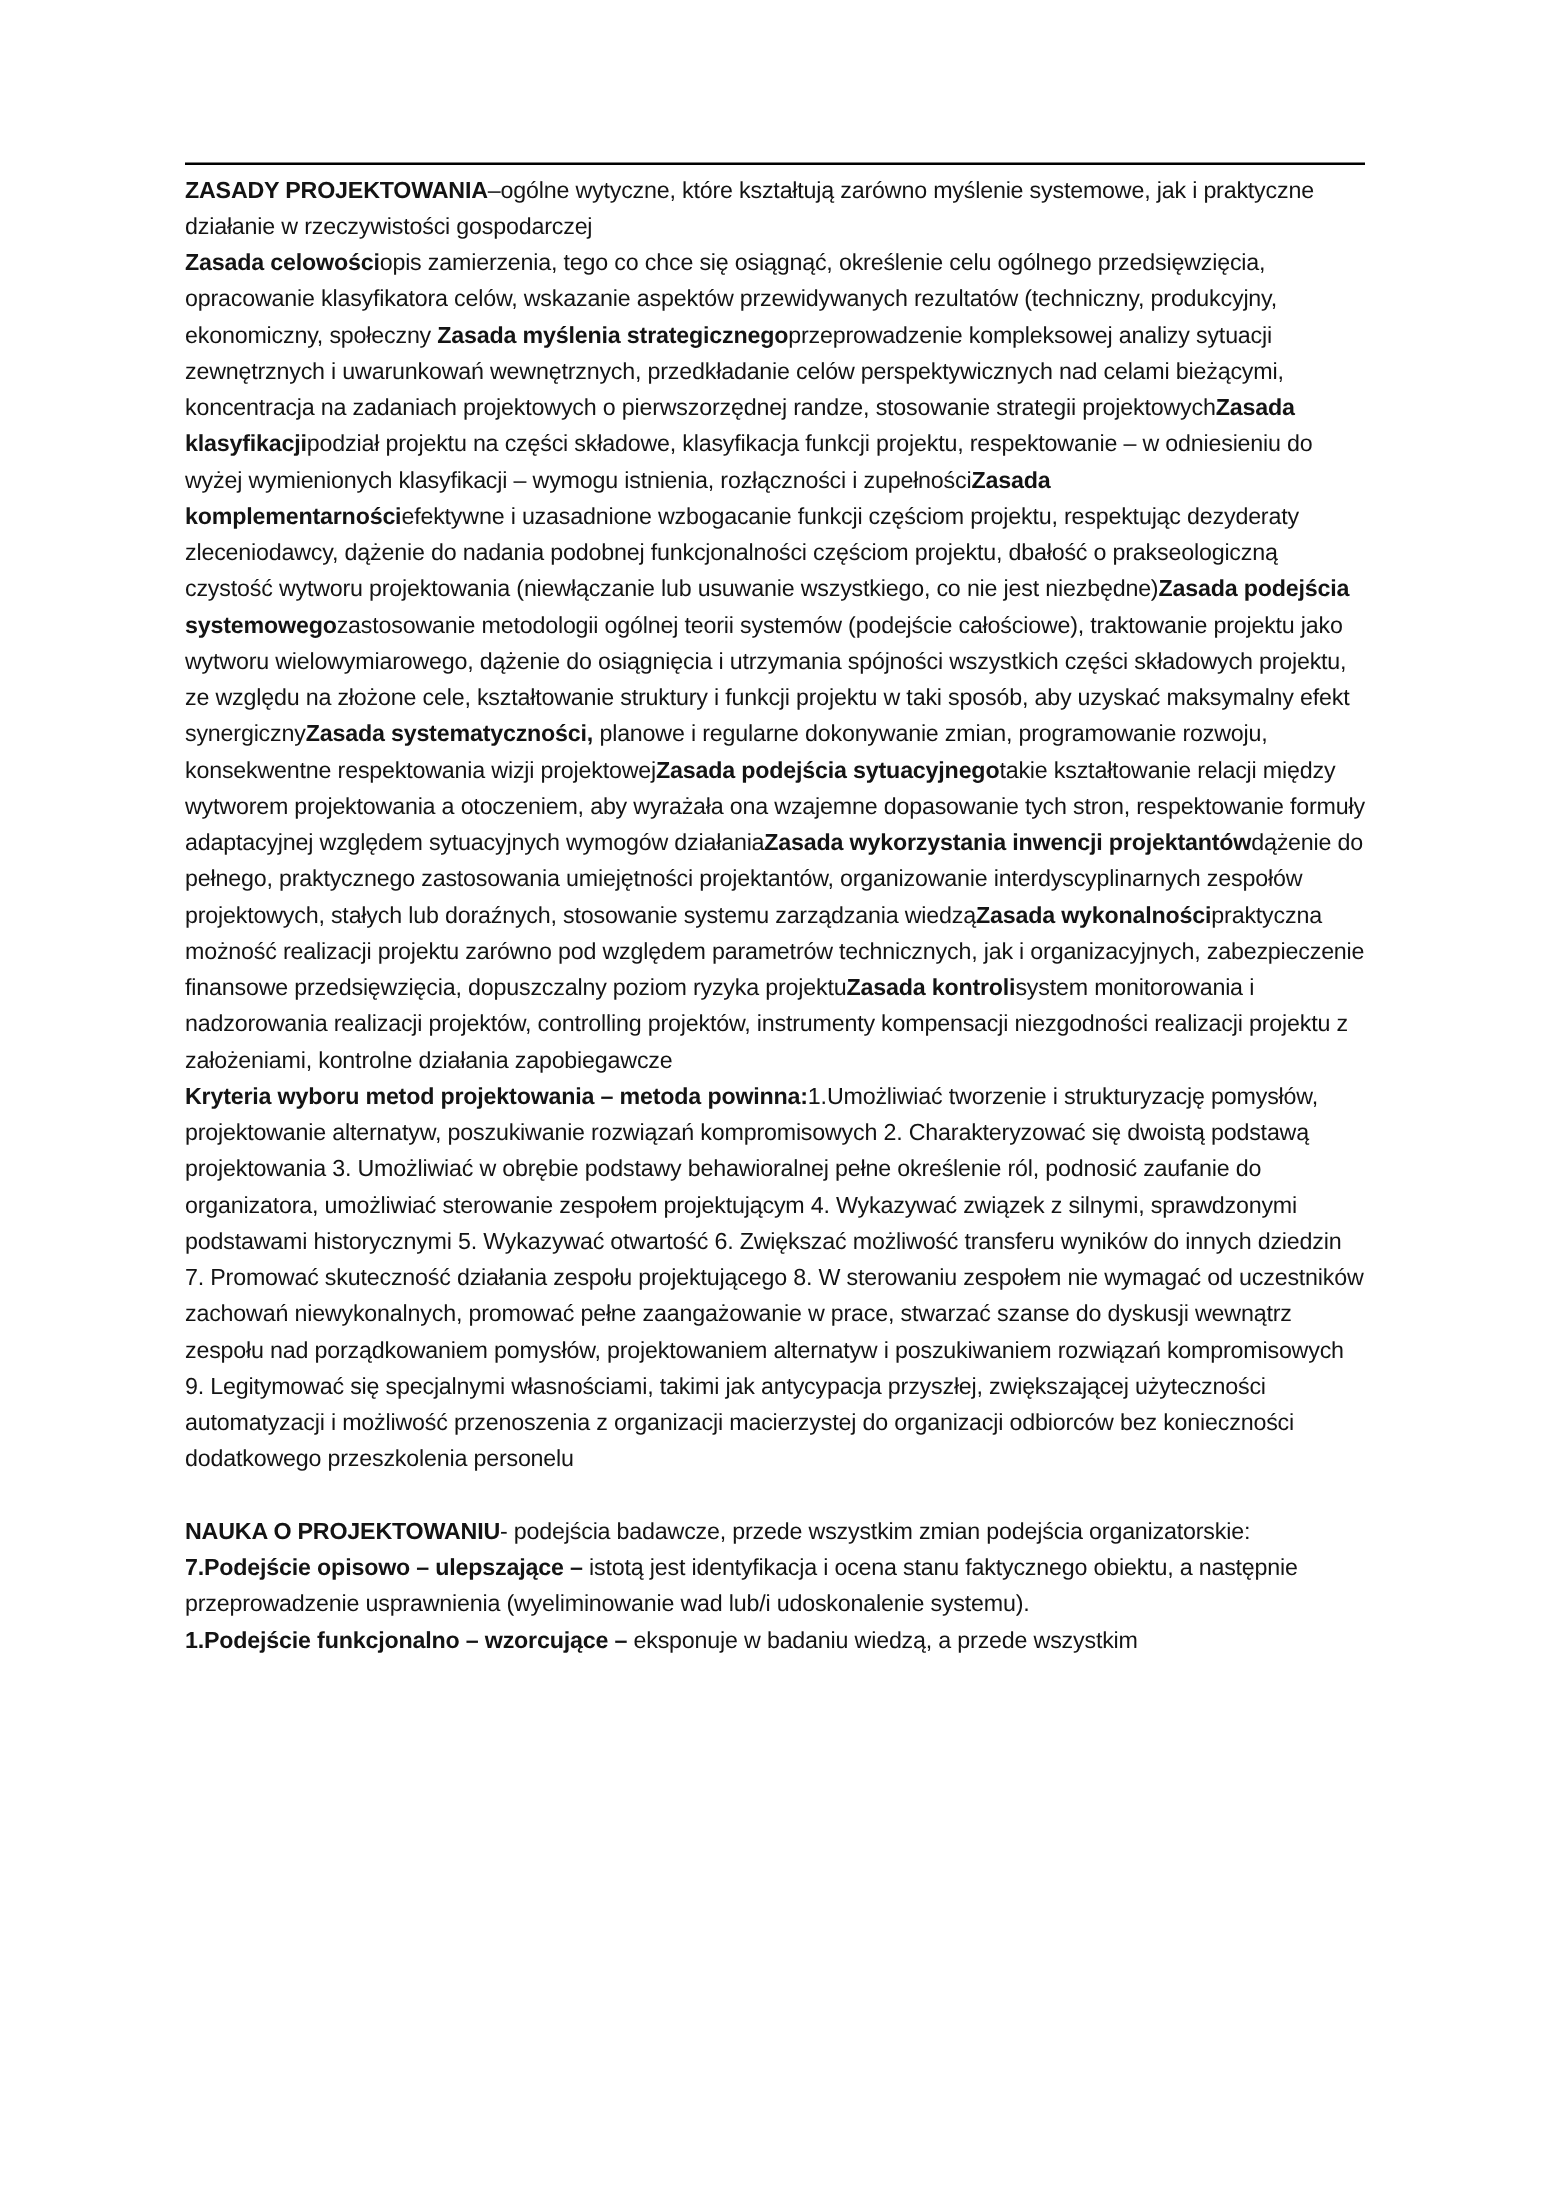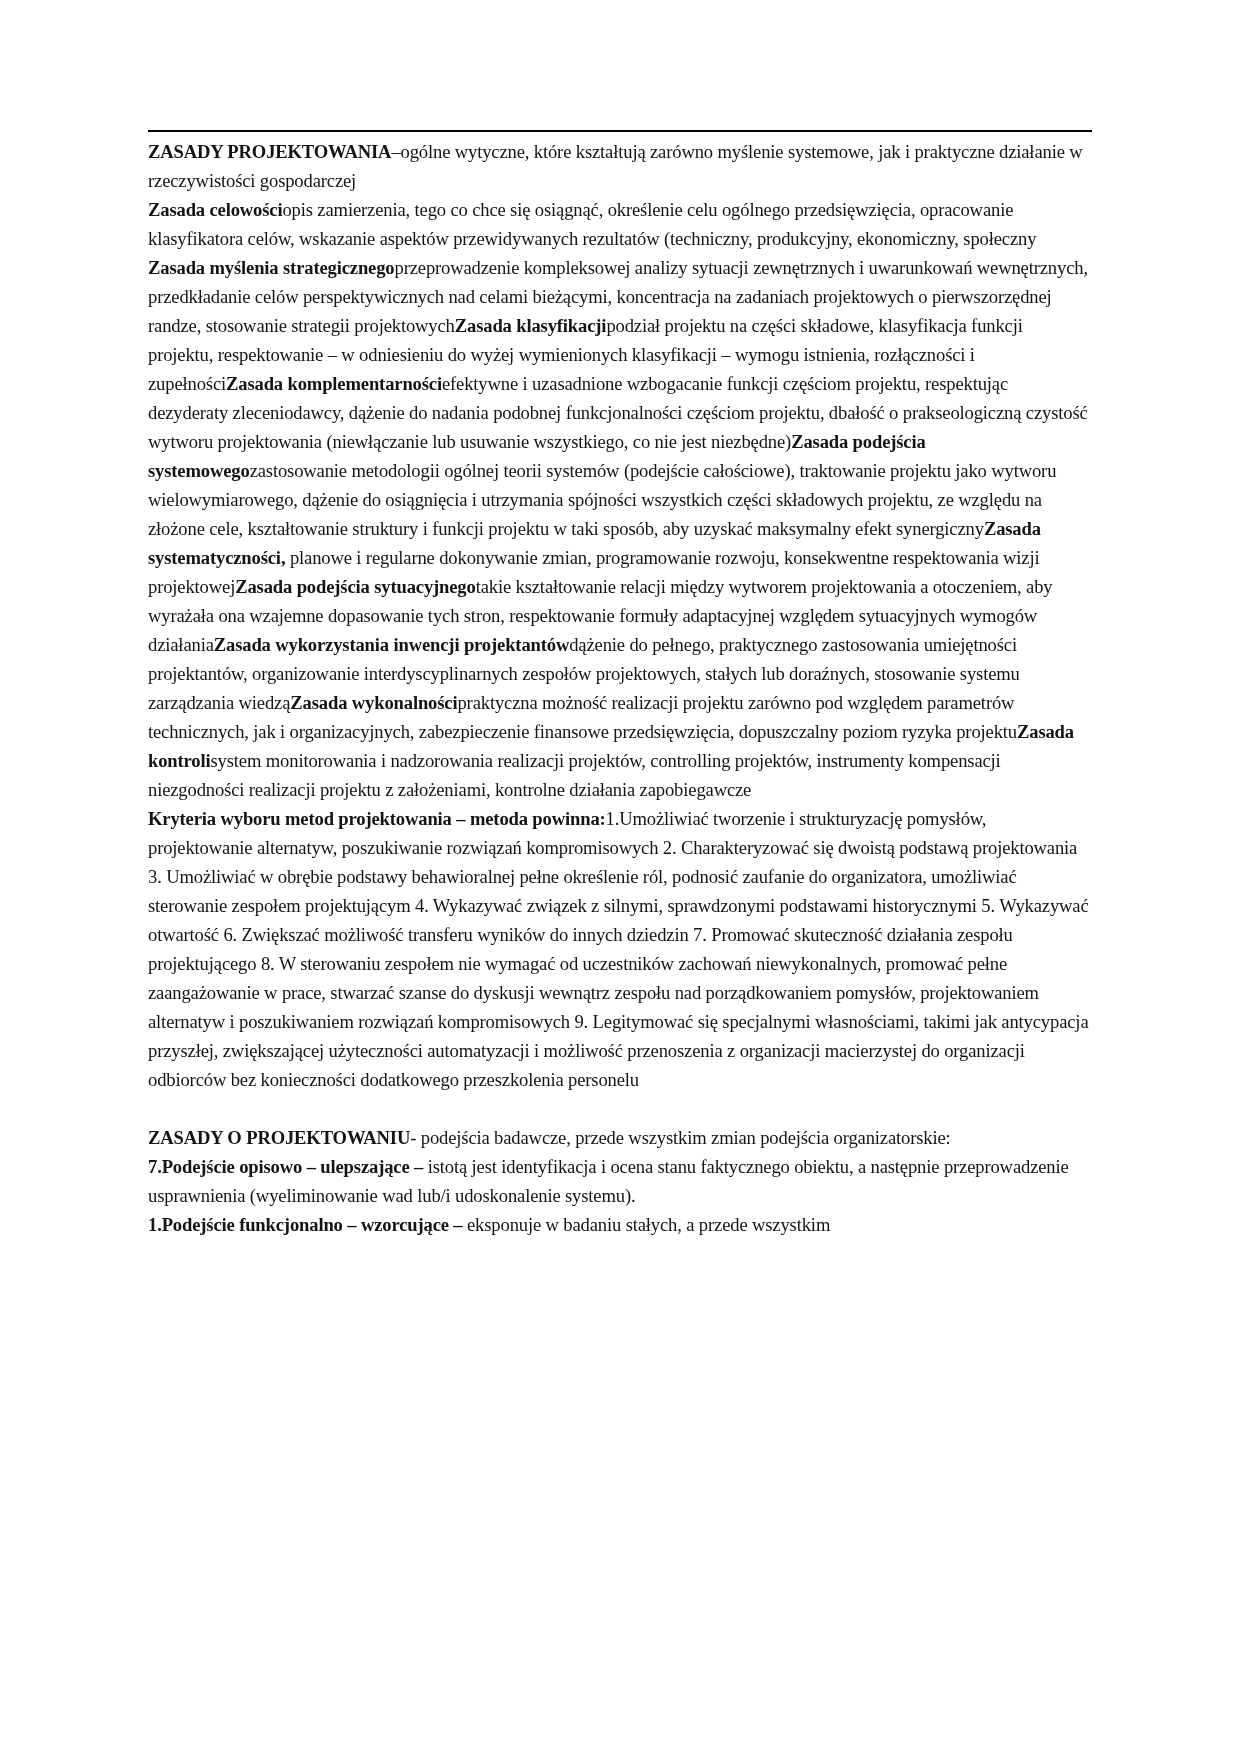--- a/index.html
+++ b/index.html
@@ -33,21 +33,20 @@
     position: absolute;
     left: 148px;
     top: 137px;
     width: 944px;
     color: #141414;
     font-size: 18.6px;
     line-height: 29px;
     letter-spacing: -0.15px;
     text-align: left;
     word-wrap: break-word;
-    font-family: Liberation Serif, serif;
   }
   .para {
     margin: 0;
     padding: 0;
   }
   .para.blank {
     height: 29px;
   }
   .run {
     font-weight: normal;
@@ -59,17 +58,17 @@
 </head>
 <body>
 
 <div class="page">
   <hr class="top-rule">
   <div class="doc-body">
       <p class="para"><span class="run bold">ZASADY PROJEKTOWANIA</span><span class="run">–ogólne wytyczne, które kształtują zarówno myślenie systemowe, jak i praktyczne działanie w rzeczywistości gospodarczej</span></p>
       <p class="para"><span class="run bold">Zasada celowości</span><span class="run">opis zamierzenia, tego co chce się osiągnąć, określenie celu ogólnego przedsięwzięcia, opracowanie klasyfikatora celów, wskazanie aspektów przewidywanych rezultatów (techniczny, produkcyjny, ekonomiczny, społeczny </span><span class="run bold">Zasada myślenia strategicznego</span><span class="run">przeprowadzenie kompleksowej analizy sytuacji zewnętrznych i uwarunkowań wewnętrznych, przedkładanie celów perspektywicznych nad celami bieżącymi, koncentracja na zadaniach projektowych o pierwszorzędnej randze, stosowanie strategii projektowych</span><span class="run bold">Zasada klasyfikacji</span><span class="run">podział projektu na części składowe, klasyfikacja funkcji projektu, respektowanie – w odniesieniu do wyżej wymienionych klasyfikacji – wymogu istnienia, rozłączności i zupełności</span><span class="run bold">Zasada komplementarności</span><span class="run">efektywne i uzasadnione wzbogacanie funkcji częściom projektu, respektując dezyderaty zleceniodawcy, dążenie do nadania podobnej funkcjonalności częściom projektu, dbałość o prakseologiczną czystość wytworu projektowania (niewłączanie lub usuwanie wszystkiego, co nie jest niezbędne)</span><span class="run bold">Zasada podejścia systemowego</span><span class="run">zastosowanie metodologii ogólnej teorii systemów (podejście całościowe), traktowanie projektu jako wytworu wielowymiarowego, dążenie do osiągnięcia i utrzymania spójności wszystkich części składowych projektu, ze względu na złożone cele, kształtowanie struktury i funkcji projektu w taki sposób, aby uzyskać maksymalny efekt synergiczny</span><span class="run bold">Zasada systematyczności,</span><span class="run"> planowe i regularne dokonywanie zmian, programowanie rozwoju, konsekwentne respektowania wizji projektowej</span><span class="run bold">Zasada podejścia sytuacyjnego</span><span class="run">takie kształtowanie relacji między wytworem projektowania a otoczeniem, aby wyrażała ona wzajemne dopasowanie tych stron, respektowanie formuły adaptacyjnej względem sytuacyjnych wymogów działania</span><span class="run bold">Zasada wykorzystania inwencji projektantów</span><span class="run">dążenie do pełnego, praktycznego zastosowania umiejętności projektantów, organizowanie interdyscyplinarnych zespołów projektowych, stałych lub doraźnych, stosowanie systemu zarządzania wiedzą</span><span class="run bold">Zasada wykonalności</span><span class="run">praktyczna możność realizacji projektu zarówno pod względem parametrów technicznych, jak i organizacyjnych, zabezpieczenie finansowe przedsięwzięcia, dopuszczalny poziom ryzyka projektu</span><span class="run bold">Zasada kontroli</span><span class="run">system monitorowania i nadzorowania realizacji projektów, controlling projektów, instrumenty kompensacji niezgodności realizacji projektu z założeniami, kontrolne działania zapobiegawcze</span></p>
       <p class="para"><span class="run bold">Kryteria wyboru metod projektowania – metoda powinna:</span><span class="run">1.Umożliwiać tworzenie i strukturyzację pomysłów, projektowanie alternatyw, poszukiwanie rozwiązań kompromisowych 2. Charakteryzować się dwoistą podstawą projektowania 3. Umożliwiać w obrębie podstawy behawioralnej pełne określenie ról, podnosić zaufanie do organizatora, umożliwiać sterowanie zespołem projektującym 4. Wykazywać związek z silnymi, sprawdzonymi podstawami historycznymi 5. Wykazywać otwartość 6. Zwiększać możliwość transferu wyników do innych dziedzin 7. Promować skuteczność działania zespołu projektującego 8. W sterowaniu zespołem nie wymagać od uczestników zachowań niewykonalnych, promować pełne zaangażowanie w prace, stwarzać szanse do dyskusji wewnątrz zespołu nad porządkowaniem pomysłów, projektowaniem alternatyw i poszukiwaniem rozwiązań kompromisowych 9. Legitymować się specjalnymi własnościami, takimi jak antycypacja przyszłej, zwiększającej użyteczności automatyzacji i możliwość przenoszenia z organizacji macierzystej do organizacji odbiorców bez konieczności dodatkowego przeszkolenia personelu</span></p>
       <p class="para blank"></p>
-      <p class="para"><span class="run bold">ZASADY O PROJEKTOWANIU</span><span class="run">- podejścia badawcze, przede wszystkim zmian podejścia organizatorskie:</span></p>
+      <p class="para"><span class="run bold">NAUKA O PROJEKTOWANIU</span><span class="run">- podejścia badawcze, przede wszystkim zmian podejścia organizatorskie:</span></p>
       <p class="para"><span class="run bold">7.Podejście opisowo – ulepszające – </span><span class="run">istotą jest identyfikacja i ocena stanu faktycznego obiektu, a następnie przeprowadzenie usprawnienia (wyeliminowanie wad lub/i udoskonalenie systemu).</span></p>
-      <p class="para"><span class="run bold">1.Podejście funkcjonalno – wzorcujące – </span><span class="run">eksponuje w badaniu stałych, a przede wszystkim</span></p>
+      <p class="para"><span class="run bold">1.Podejście funkcjonalno – wzorcujące – </span><span class="run">eksponuje w badaniu wiedzą, a przede wszystkim</span></p>
     </div>
 </div>
 
 </body></html>

